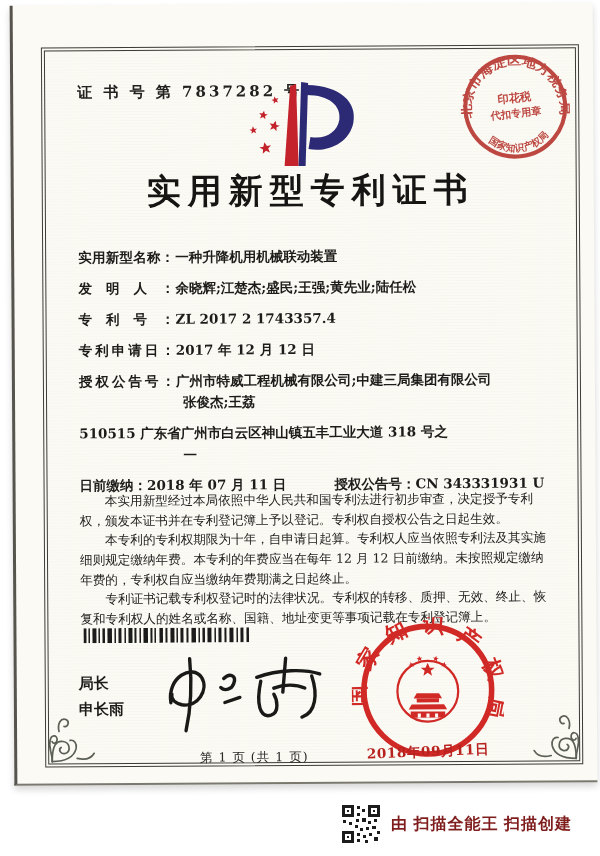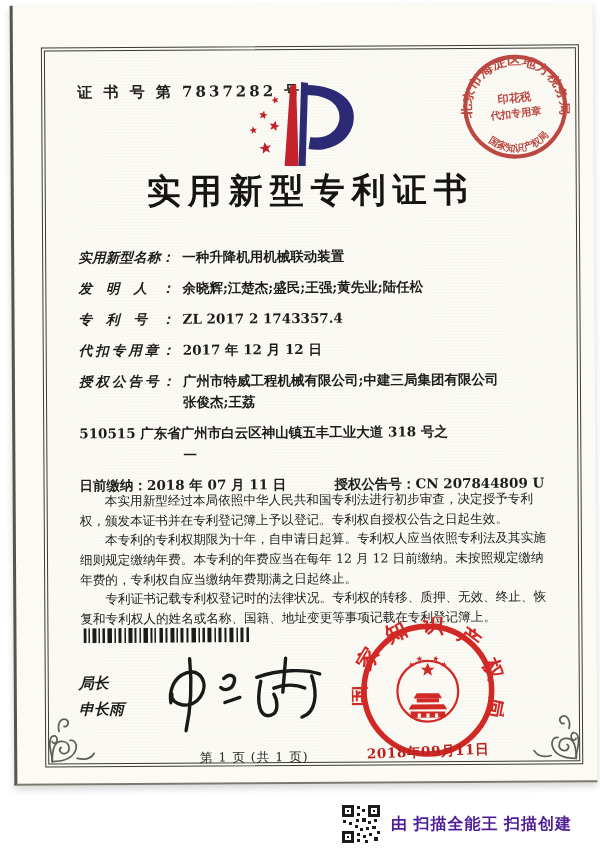--- a/index.html
+++ b/index.html
@@ -24,43 +24,43 @@
   .cert-no{position:absolute;left:32px;top:32px;font-size:15px;font-weight:bold;
     letter-spacing:3px;color:#22211f;}
   .stamp-duty{position:absolute;right:4px;top:2px;width:112px;height:112px;
     opacity:.88;transform:rotate(-6deg);}
   .logo{position:absolute;left:50%;top:26px;margin-left:-66px;width:132px;height:96px;}
   .title{position:absolute;top:118px;left:0;right:0;text-align:center;
     font-size:34px;font-weight:bold;letter-spacing:7px;color:#161513;}
   .fields{position:absolute;left:32px;right:26px;top:197px;font-size:13.5px;
     font-weight:bold;color:#1d1c1a;}
   .frow{display:flex;margin-bottom:12px;line-height:1.4;}
-  .flabel{flex:0 0 96px;text-align:justify;text-align-last:justify;white-space:nowrap;margin-right:8px;font-style:italic;}
+  .flabel{flex:0 0 96px;text-align:justify;text-align-last:justify;white-space:nowrap;margin-right:1px;}
   .fvalue{flex:1;}
   .fcont{margin-left:104px;margin-top:-9px;margin-bottom:12px;line-height:1.4;}
   .grant-row{display:flex;margin-top:2px;}
   .grant-left{flex:0 0 54%;display:flex;}
   .grant-right{flex:1;display:flex;}
   .body-text{position:absolute;left:32px;right:26px;top:440px;font-size:12.6px;
     line-height:1.56;color:#232220;font-weight:500;}
   .body-text p{margin:0;text-indent:2em;}
   .barcode{position:absolute;left:35px;top:577px;width:168px;height:15px;}
   .officer{position:absolute;left:30px;top:620px;font-size:15px;font-weight:bold;
-    color:#1d1c1a;line-height:1.7;font-style:italic;}
+    color:#1d1c1a;line-height:1.7;}
   .signature{position:absolute;left:108px;top:600px;width:175px;height:92px;}
   .seal{position:absolute;left:303px;top:568px;width:152px;height:152px;opacity:.95;}
   .page-footer{position:absolute;left:0;right:120px;top:699px;text-align:center;
     font-size:12.5px;color:#2a2927;letter-spacing:1px;}
   .flourish{position:absolute;width:62px;height:62px;opacity:.85;}
   .flourish.bl{left:-2px;bottom:-2px;}
   .flourish.br{right:-2px;bottom:-2px;transform:scaleX(-1);}
   .scan-credit{position:absolute;right:28px;bottom:12px;display:flex;align-items:center;gap:10px;}
   .qr{width:40px;height:40px;}
   .credit-text{font-family:"Liberation Sans","DejaVu Sans",sans-serif;
-    font-size:16px;font-weight:bold;color:#4c1d95;letter-spacing:1px;}
+    font-size:16px;font-weight:bold;color:#7f1d1d;letter-spacing:1px;}
 </style>
 </head>
 <body>
 
 <div class="scan-line"></div>
 
 <div class="paper">
   <div class="frame">
 
     <div class="cert-no">证 书 号 第 7837282 号</div>
@@ -106,40 +106,40 @@
       </div>
       <div class="frow">
         <span class="flabel">发明人：</span>
         <span class="fvalue">余晓辉;江楚杰;盛民;王强;黄先业;陆任松</span>
       </div>
       <div class="frow">
         <span class="flabel">专利号：</span>
         <span class="fvalue">ZL 2017 2 1743357.4</span>
       </div>
       <div class="frow">
-        <span class="flabel">代扣专用章：</span>
+        <span class="flabel">专利申请日：</span>
         <span class="fvalue">2017 年 12 月 12 日</span>
       </div>
       <div class="frow" style="margin-bottom:3px;">
         <span class="flabel">授权公告号：</span>
         <span class="fvalue">广州市特威工程机械有限公司;中建三局集团有限公司</span>
       </div>
       <div class="fcont" style="margin-top:0;">张俊杰;王荔</div>
       <div class="frow" style="margin-bottom:3px;">
         <span class="fvalue">510515 广东省广州市白云区神山镇五丰工业大道 318 号之</span>
       </div>
       <div class="fcont" style="margin-top:0;">一</div>
       <div class="grant-row">
         <div class="grant-left">
           <span>日前缴纳：</span>
           <span>2018 年 07 月 11 日</span>
         </div>
         <div class="grant-right">
           <span>授权公告号：</span>
-          <span>CN 207844809 U</span>
+          <span>CN 343331931 U</span>
         </div>
       </div>
     </div>
 
     <div class="body-text">
       <p>本实用新型经过本局依照中华人民共和国专利法进行初步审查，决定授予专利权，颁发本证书并在专利登记簿上予以登记。专利权自授权公告之日起生效。</p>
       <p>本专利的专利权期限为十年，自申请日起算。专利权人应当依照专利法及其实施细则规定缴纳年费。本专利的年费应当在每年 12 月 12 日前缴纳。未按照规定缴纳年费的，专利权自应当缴纳年费期满之日起终止。</p>
       <p>专利证书记载专利权登记时的法律状况。专利权的转移、质押、无效、终止、恢复和专利权人的姓名或名称、国籍、地址变更等事项记载在专利登记簿上。</p>
     </div>
 

